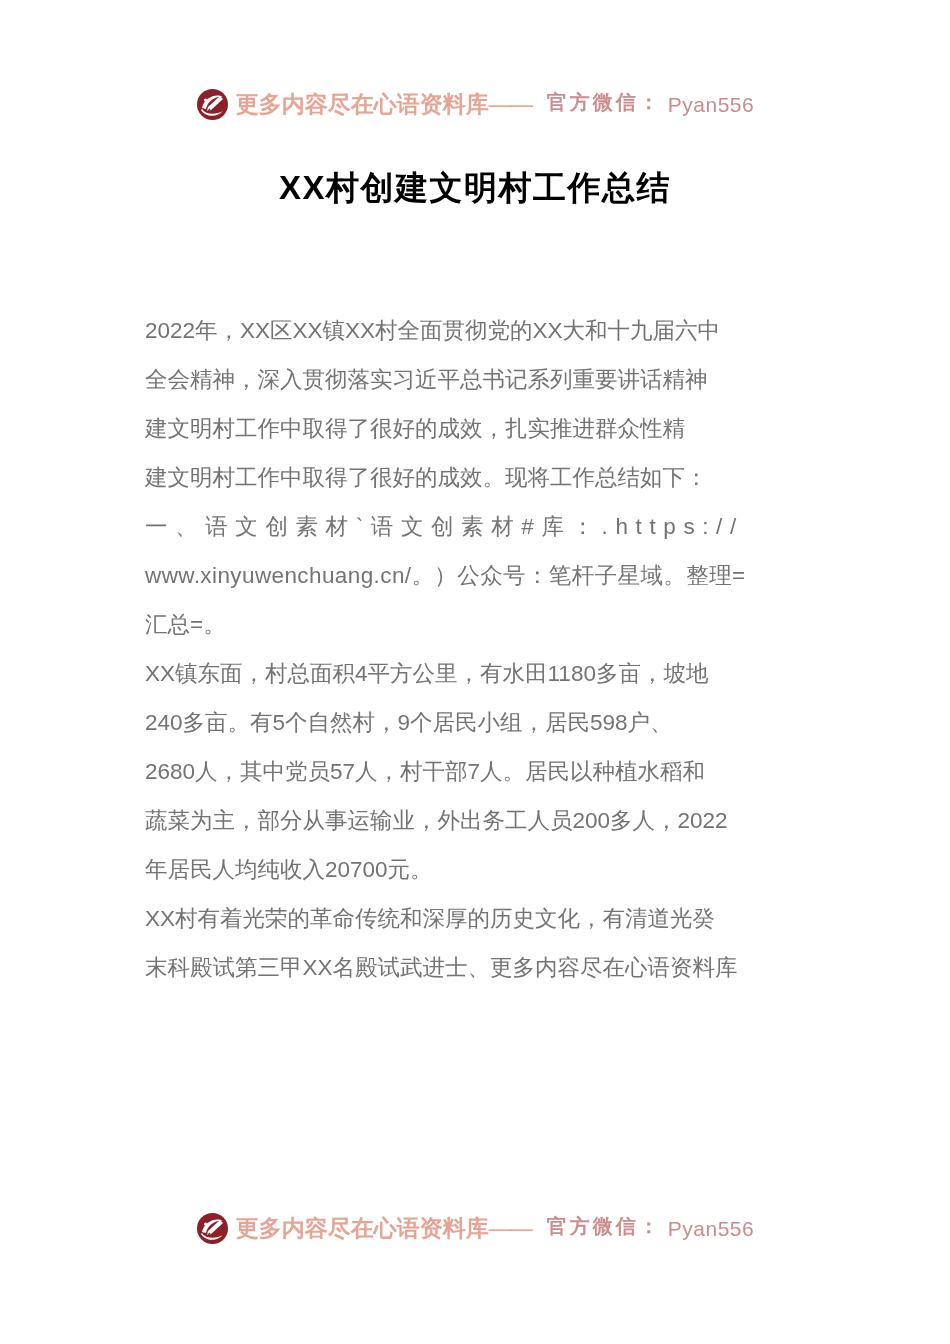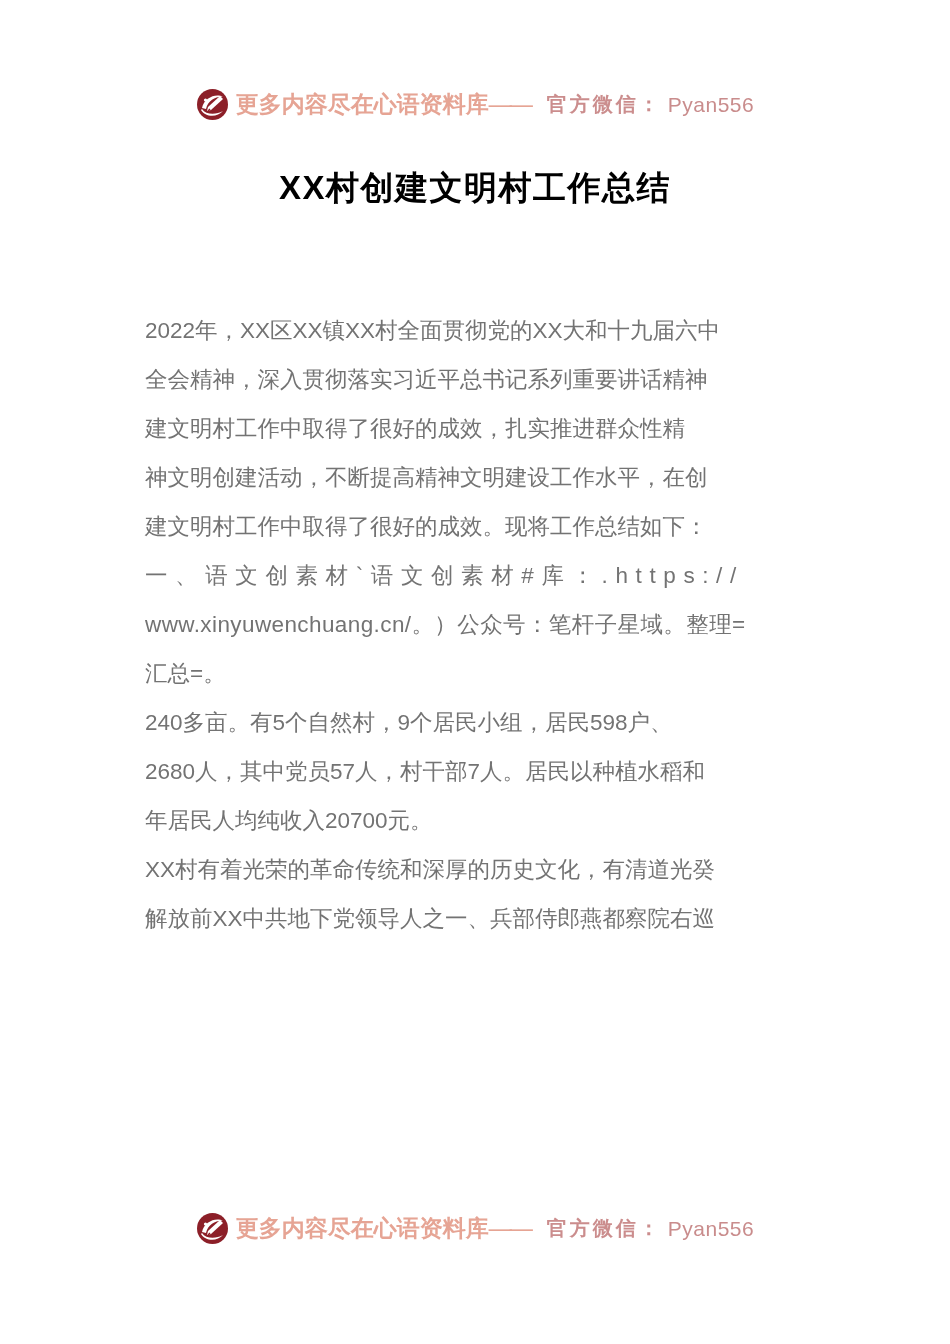--- a/index.html
+++ b/index.html
@@ -54,21 +54,21 @@
   .wm-text-sep {
     font-family: "Liberation Serif", "DejaVu Serif", serif;
     font-size: 23px;
     font-weight: 700;
     color: #e6a494;
     white-space: nowrap;
     line-height: 1;
     letter-spacing: -2px;
   }
   .wm-text-wechat {
-    font-family: Liberation Serif, serif;
+    font-family: Liberation Mono, monospace;
     font-size: 20px;
     font-weight: 700;
     color: #cb8d8d;
     letter-spacing: 3px;
     white-space: nowrap;
     line-height: 1;
     margin-left: 16px;
   }
   .wm-text-id {
     font-family: "Liberation Sans", "DejaVu Sans", sans-serif;
@@ -143,30 +143,31 @@
     <span class="wm-text-wechat">官方微信：</span>
     <span class="wm-text-id">Pyan556</span>
   </div>
 
   <div class="doc-title">XX村创建文明村工作总结</div>
 
   <div class="body-block">
     <div class="line">2022年，XX区XX镇XX村全面贯彻党的XX大和十九届六中</div>
     <div class="line">全会精神，深入贯彻落实习近平总书记系列重要讲话精神</div>
     <div class="line">建文明村工作中取得了很好的成效，扎实推进群众性精</div>
-    <div class="line">神文明创建活动，不断提高精神文明建设工作水平，在创</div>
     <div class="line">建文明村工作中取得了很好的成效。现将工作总结如下：</div>
     <div class="line spaced">一、语文创素材`语文创素材#库：.https://</div>
     <div class="line spaced2">www.xinyuwenchuang.cn/。）公众号：笔杆子星域。整理=</div>
     <div class="line">汇总=。</div>
+    <div class="line">XX镇东面，村总面积4平方公里，有水田1180多亩，坡地</div>
     <div class="line">240多亩。有5个自然村，9个居民小组，居民598户、</div>
     <div class="line">2680人，其中党员57人，村干部7人。居民以种植水稻和</div>
+    <div class="line">蔬菜为主，部分从事运输业，外出务工人员200多人，2022</div>
     <div class="line">年居民人均纯收入20700元。</div>
     <div class="line">XX村有着光荣的革命传统和深厚的历史文化，有清道光癸</div>
-    <div class="line">解放前XX中共地下党领导人之一、兵部侍郎燕都察院右巡</div>
+    <div class="line">末科殿试第三甲XX名殿试武进士、更多内容尽在心语资料库</div>
   </div>
 
   <div class="watermark footer">
     <div class="wm-logo">
       <svg viewBox="0 0 33 33" xmlns="http://www.w3.org/2000/svg">
         <circle cx="16.5" cy="16.5" r="15.5" fill="#8c1f28"></circle>
         <path d="M6 20 C8 10, 20 5, 27 9 C21 8, 12 12, 10 21 Z" fill="#ffffff"></path>
         <path d="M24 8 L27 11 L15 22 L11 23 L12 19 Z" fill="#ffffff"></path>
         <path d="M11.5 22.5 L13.5 20.5 L14.5 21.5 L12.5 23.5 Z" fill="#8c1f28"></path>
         <path d="M5 22 C9 29, 21 30, 27 23 C20 27, 10 27, 6 21 Z" fill="#ffffff"></path>

